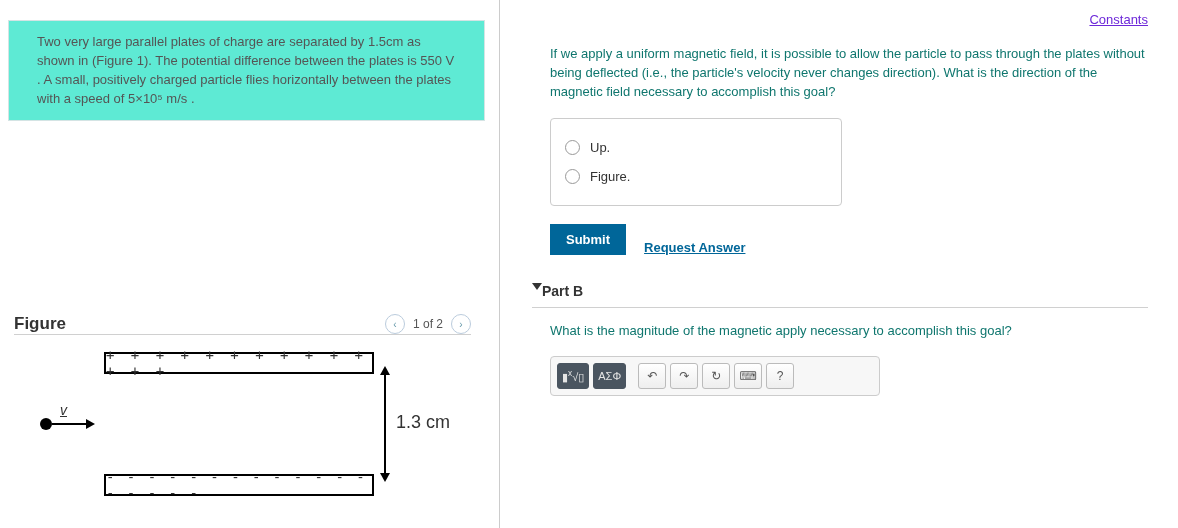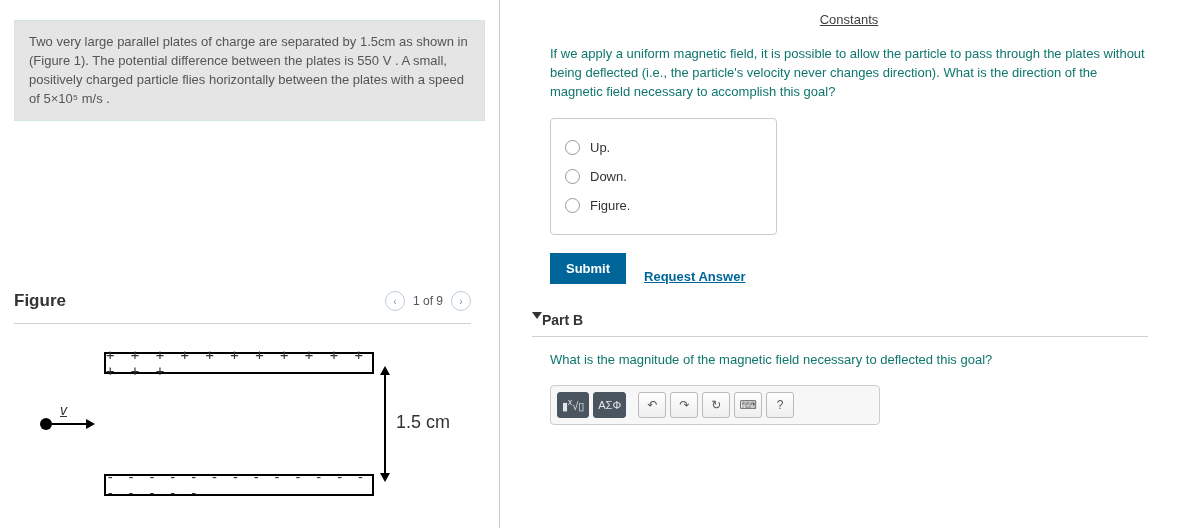--- a/index.html
+++ b/index.html
@@ -14,41 +14,41 @@
     display: flex;
   }
   .left-col {
     width: 500px;
     border-right: 1px solid #ccc;
     padding: 0;
     position: relative;
     height: 100%;
   }
   .problem-box {
-    background: #e5e5e5;
+    background: #5eead4;
     border: 1px solid #d4e4e4;
-    margin: 20px 14px 0 14px;
-    padding: 12px 14px;
+    margin: 20px 14px 0 8px;
+    padding: 12px 28px;
     line-height: 1.45;
     color: #555;
   }
   .figure-wrap {
     position: absolute;
     bottom: 0;
     left: 0;
     right: 14px;
     padding: 0 14px 14px 14px;
   }
   .figure-head {
     display: flex;
     justify-content: space-between;
     align-items: center;
     border-bottom: 1px solid #d0d0d0;
-    padding-bottom: 12px;
-    margin-bottom: 20px;
+    padding-bottom: 0;
+    margin-bottom: 9px;
   }
   .figure-title {
     font-size: 17px;
     font-weight: bold;
     color: #333;
   }
   .pager {
     display: flex;
     align-items: center;
     gap: 8px;
@@ -120,37 +120,37 @@
   }
 
   .right-col {
     flex: 1;
     padding: 10px 30px 0 50px;
     position: relative;
     height:100%;
     overflow:hidden;
   }
   .constants {
-    text-align: center;
-    color: #404040;
+    text-align: right;
+    color: #6d28d9;
     font-size: 13px;
     padding: 2px 0 18px;
     text-decoration: underline;
     cursor:pointer;
   }
   .question {
     color: #0f766e;
     line-height: 1.45;
     margin-bottom: 16px;
   }
   .options {
     border: 1px solid #ccc;
     border-radius: 4px;
     padding: 14px 14px;
-    width: 227px;
+    width: 292px;
     margin-bottom: 18px;
   }
   .opt {
     display: flex;
     align-items: center;
     gap: 10px;
     padding: 7px 0;
     cursor: pointer;
   }
   .radio {
@@ -191,71 +191,67 @@
 <div class="left-col">
   <div class="problem-box">
     <span>Two very large parallel plates of charge are separated by 1.5cm as shown in (Figure 1). The potential difference between the plates is 550 V . A small, positively charged particle flies horizontally between the plates with a speed of 5×10⁵ m/s .</span>
   </div>
 
   <div class="figure-wrap">
     <div class="figure-head">
       <div class="figure-title">Figure</div>
       <div class="pager">
         <div class="pg-btn">‹</div>
-        <span>1 of 9</span>
+        <span>1 of 2</span>
         <div class="pg-btn">›</div>
       </div>
     </div>
 
     <div class="diagram">
       <div class="plate top">+ + + + + + + + + + + + + +</div>
       <div class="plate bot">- - - - - - - - - - - - - - - - - -</div>
       <div class="velocity">
         <span class="vlabel">v</span>
         <div class="dot"></div>
         <div class="arrow-line"></div>
         <div class="arrow-head"></div>
       </div>
       <div class="dim-arrow"></div>
-      <div class="dim-label">1.5 cm</div>
+      <div class="dim-label">1.3 cm</div>
     </div>
   </div>
 </div>
 
 <div class="right-col">
   <div class="constants">Constants</div>
 
   <div class="question">If we apply a uniform magnetic field, it is possible to allow the particle to pass through the plates without being deflected (i.e., the particle's velocity never changes direction).  What is the direction of the magnetic field necessary to accomplish this goal?</div>
 
   <div class="options">
     <label class="opt">
       <span class="radio"></span>
       <span>Up.</span>
     </label>
     <label class="opt">
       <span class="radio"></span>
-      <span>Down.</span>
-    </label>
-    <label class="opt">
-      <span class="radio"></span>
       <span>Figure.</span>
     </label>
   </div>
 
   <div class="submit-row">
     <button class="submit-btn">Submit</button>
     <span class="req-ans">Request Answer</span>
   </div>
 
   <div class="part-head">
     <span class="dd-icn"></span>
     <span class="part-title">Part B</span>
   </div>
 
-  <div class="question">What is the magnitude of the magnetic field necessary to deflected this goal?</div>
+  <div class="question">What is the magnitude of the magnetic apply necessary to accomplish this goal?</div>
 
   <div class="toolbar">
     <div class="tb-btn dark">
       <span>▮<sup>x</sup>√▯</span>
     </div>
     <div class="tb-btn dark">ΑΣΦ</div>
     <span class="tb-sep"></span>
     <div class="tb-btn">
       <span>↶</span>
     </div>

